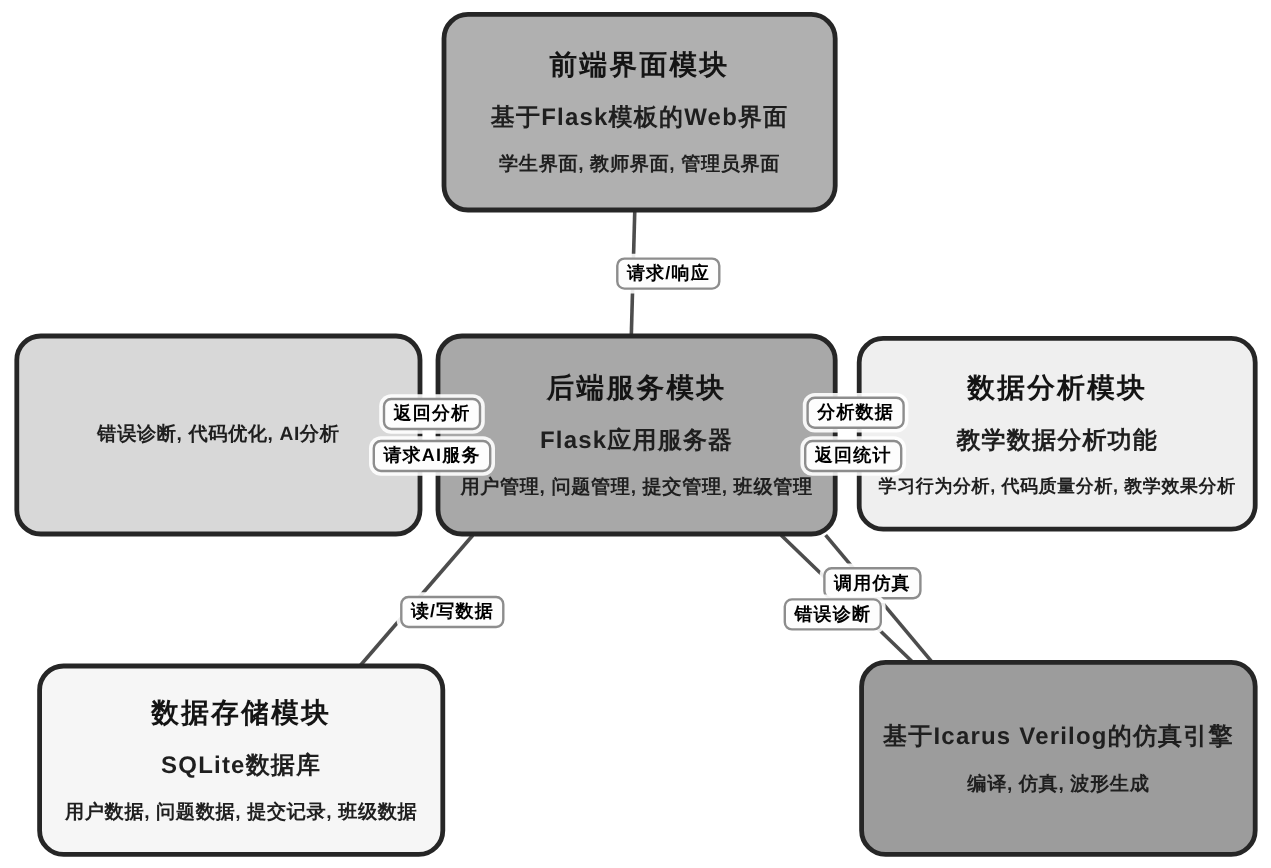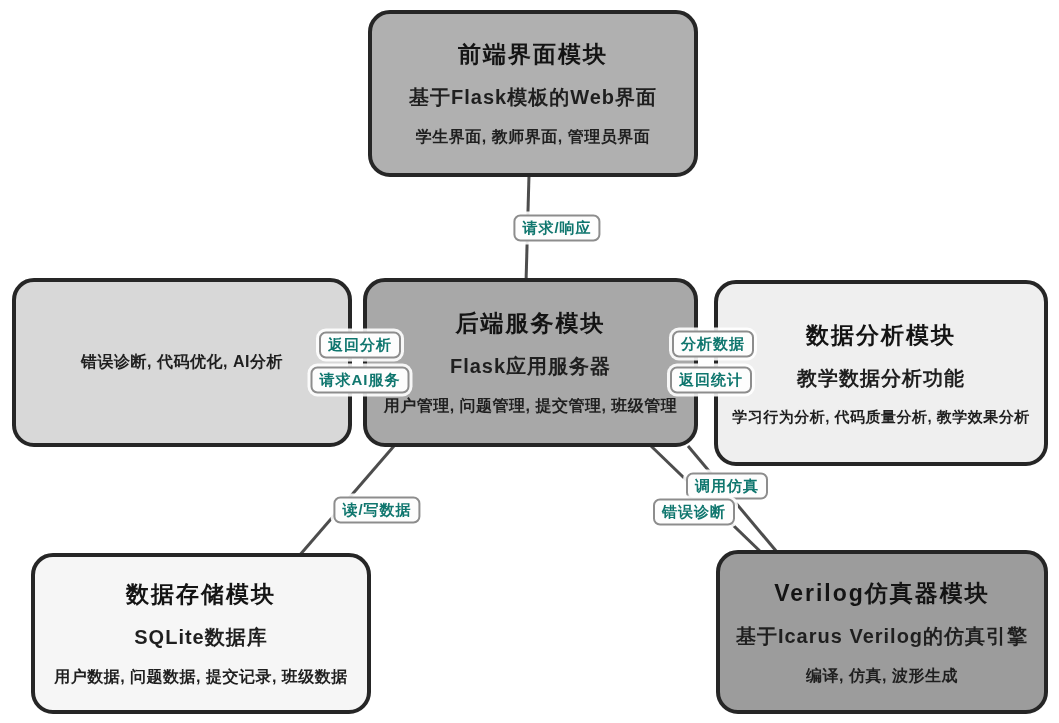--- a/index.html
+++ b/index.html
@@ -58,21 +58,21 @@
   }
   .edge-label {
     position: absolute;
     transform: translate(-50%, -50%);
     background: #fdfdfd;
     border: 2px solid #8d8d8d;
     border-radius: 7px;
     padding: 2px 7px;
     font-size: 15px;
     font-weight: 700;
-    color: #0f766e;
+    color: #000000;
     letter-spacing: 1px;
     white-space: nowrap;
     z-index: 3;
     box-shadow: 0 0 0 3px rgba(255,255,255,0.9);
   }
 </style>
 </head>
 <body>
 
 <div class="canvas">
@@ -93,34 +93,33 @@
   <div class="module" style="left: 12px; top: 278px; width: 340px; height: 169px; background-color: rgb(216, 216, 216);">
     <div class="line2">错误诊断, 代码优化, AI分析</div>
   </div>
 
   <div class="module" style="left: 363px; top: 278px; width: 335px; height: 169px; background-color: rgb(168, 168, 168);">
     <div class="title">后端服务模块</div>
     <div class="line1">Flask应用服务器</div>
     <div class="line2">用户管理, 问题管理, 提交管理, 班级管理</div>
   </div>
 
-  <div class="module" style="left: 714px; top: 280px; width: 334px; height: 186px; background-color: rgb(239, 239, 239);">
+  <div class="module" style="left: 714px; top: 280px; width: 334px; height: 163px; background-color: rgb(239, 239, 239);">
     <div class="title">数据分析模块</div>
     <div class="line1">教学数据分析功能</div>
     <div class="line2" style="font-size:15px;text-align:right;">学习行为分析, 代码质量分析, 教学效果分析</div>
   </div>
 
   <div class="module" style="left: 10px; top: 553px; width: 340px; height: 161px; background-color: rgb(246, 246, 246); margin-left: 21px;">
     <div class="title">数据存储模块</div>
     <div class="line1">SQLite数据库</div>
     <div class="line2">用户数据, 问题数据, 提交记录, 班级数据</div>
   </div>
 
   <div class="module" style="left: 716px; top: 550px; width: 332px; height: 164px; background-color: rgb(156, 156, 156);">
-    <div class="title">Verilog仿真器模块</div>
     <div class="line1">基于Icarus Verilog的仿真引擎</div>
     <div class="line2">编译, 仿真, 波形生成</div>
   </div>
 
   <div class="edge-label" style="left:557px; top:228px;">请求/响应</div>
 
   <div class="edge-label" style="left:360px; top:345px;">返回分析</div>
 
   <div class="edge-label" style="left:360px; top:380px;">请求AI服务</div>
 

